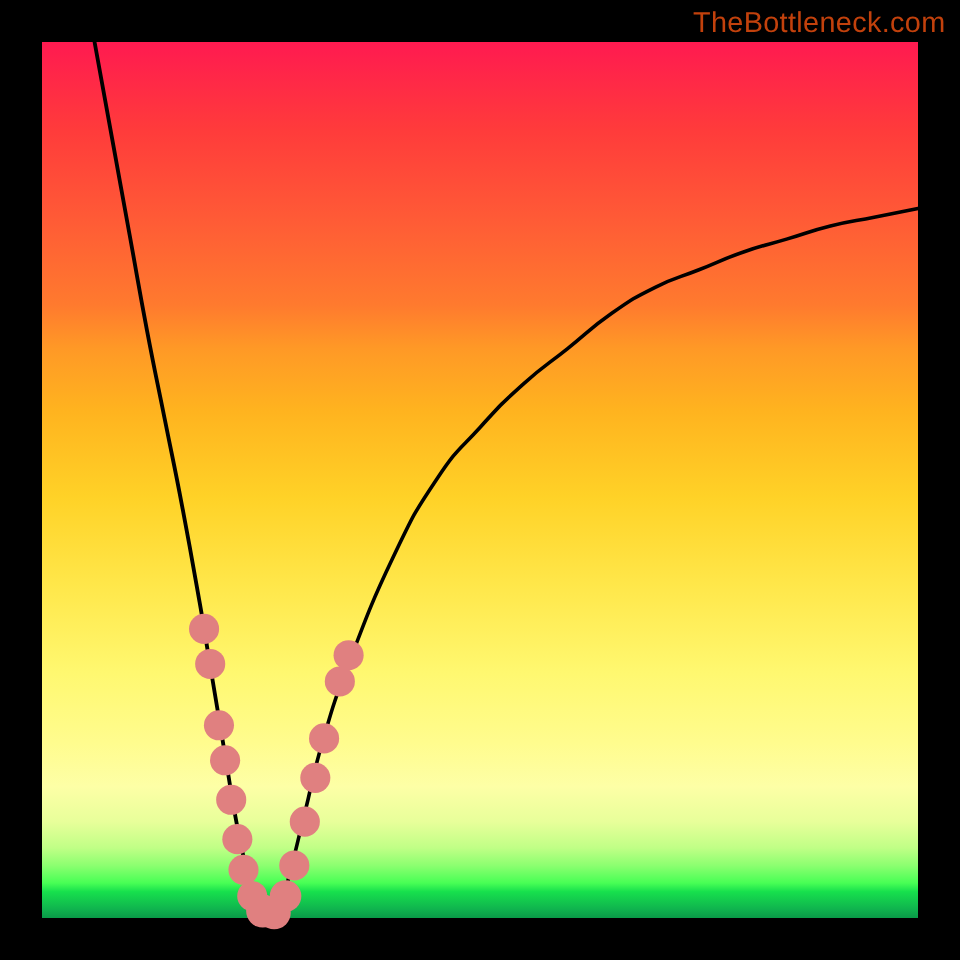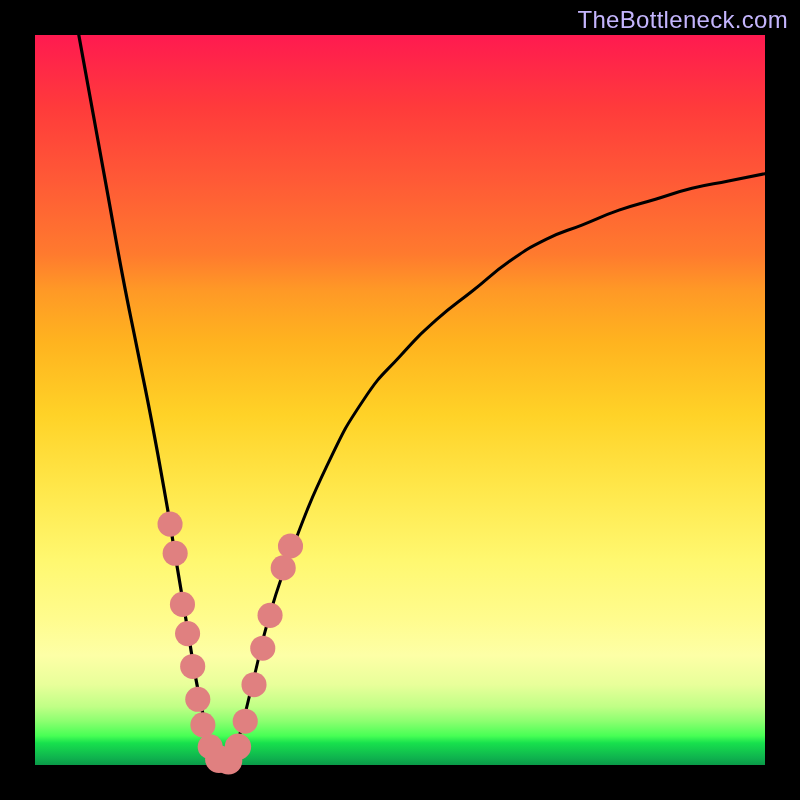--- a/index.html
+++ b/index.html
@@ -42,21 +42,21 @@
       #48ff55 96%,
       #17e04d 97%,
       #0fb34e 99%,
       #0a9a48 100%
     );
   }
   .watermark {
     position: absolute;
     top: 6px;
     right: 12px;
-    color: #c4b5fd;
+    color: #c2410c;
     font-size: 24px;
     letter-spacing: 0.3px;
     font-weight: 500;
     user-select: none;
   }
   svg.curves {
     position: absolute;
     left: 0;
     top: 0;
     width: 730px;

